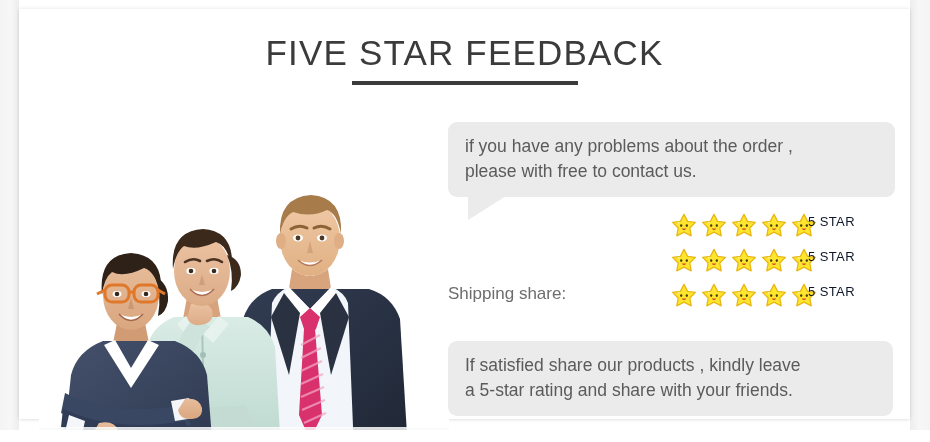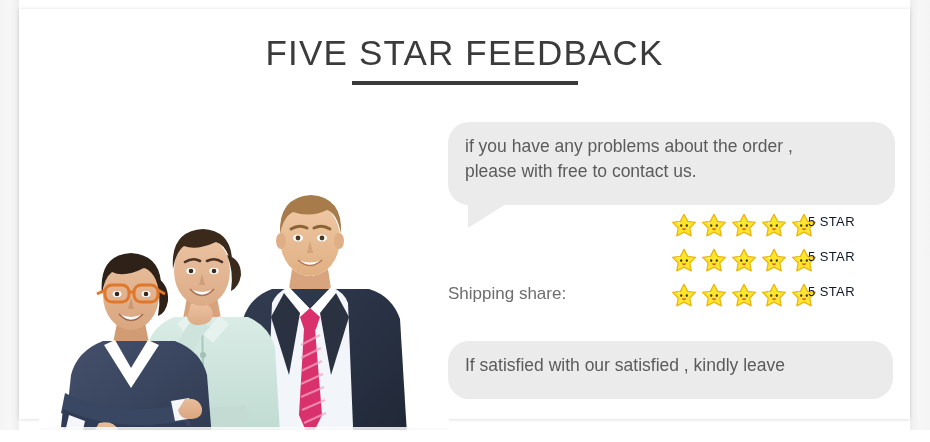--- a/index.html
+++ b/index.html
@@ -78,25 +78,25 @@
     height: 274px;
     overflow: hidden;
     pointer-events: none;
   }
   #team-photo svg { display: block; }
 
   
   .bubble {
     position: absolute;
     background: #ebebeb;
-    border-radius: 21px;
+    border-radius: 9px;
     color: #5b5b5b;
     font-size: 17.5px;
     line-height: 25px;
-    padding: 12px 16px 21px 17px;
+    padding: 12px 16px 13px 17px;
     box-sizing: border-box;
   }
   #bubble-top {
     left: 429px;
     top: 113px;
     width: 447px;
   }
   #bubble-top .tail {
     position: absolute;
     left: 20px;
@@ -490,17 +490,18 @@
                 <circle cx="8.8" cy="10.6" r="0.8" fill="#fff8a8"></circle>
               </g>
             </svg>
         </span>
         <span class="rating-value">5 STAR</span>
       </div>
 
     </div>
 
     <div class="bubble" id="bubble-bottom">
-      <span class="line">If satisfied with our satisfied ,  kindly leave</span>
+      <span class="line">If satisfied share our products ,  kindly leave</span>
+      <span class="line">a 5-star rating and share with your friends.</span>
     </div>
 
   </div>
 </div>
 
 </body></html>

